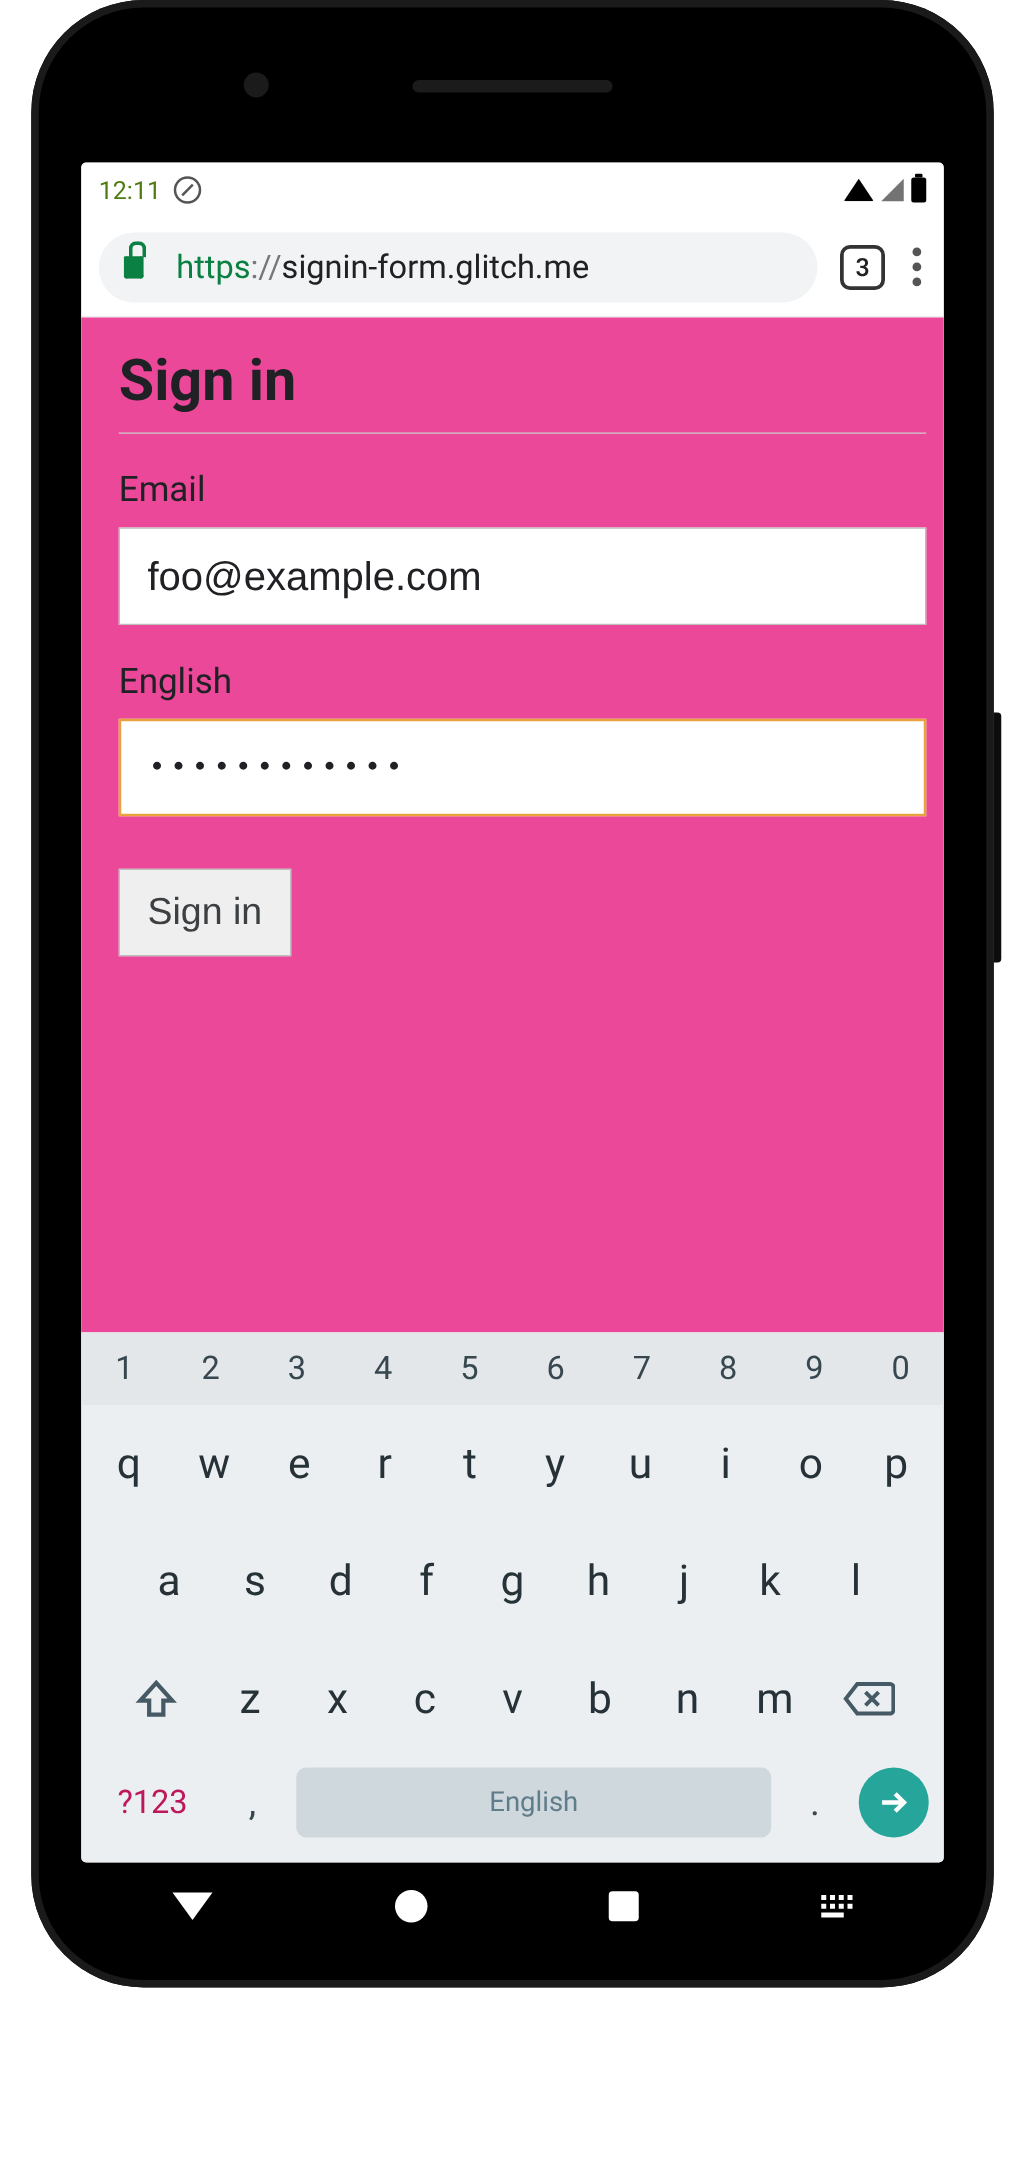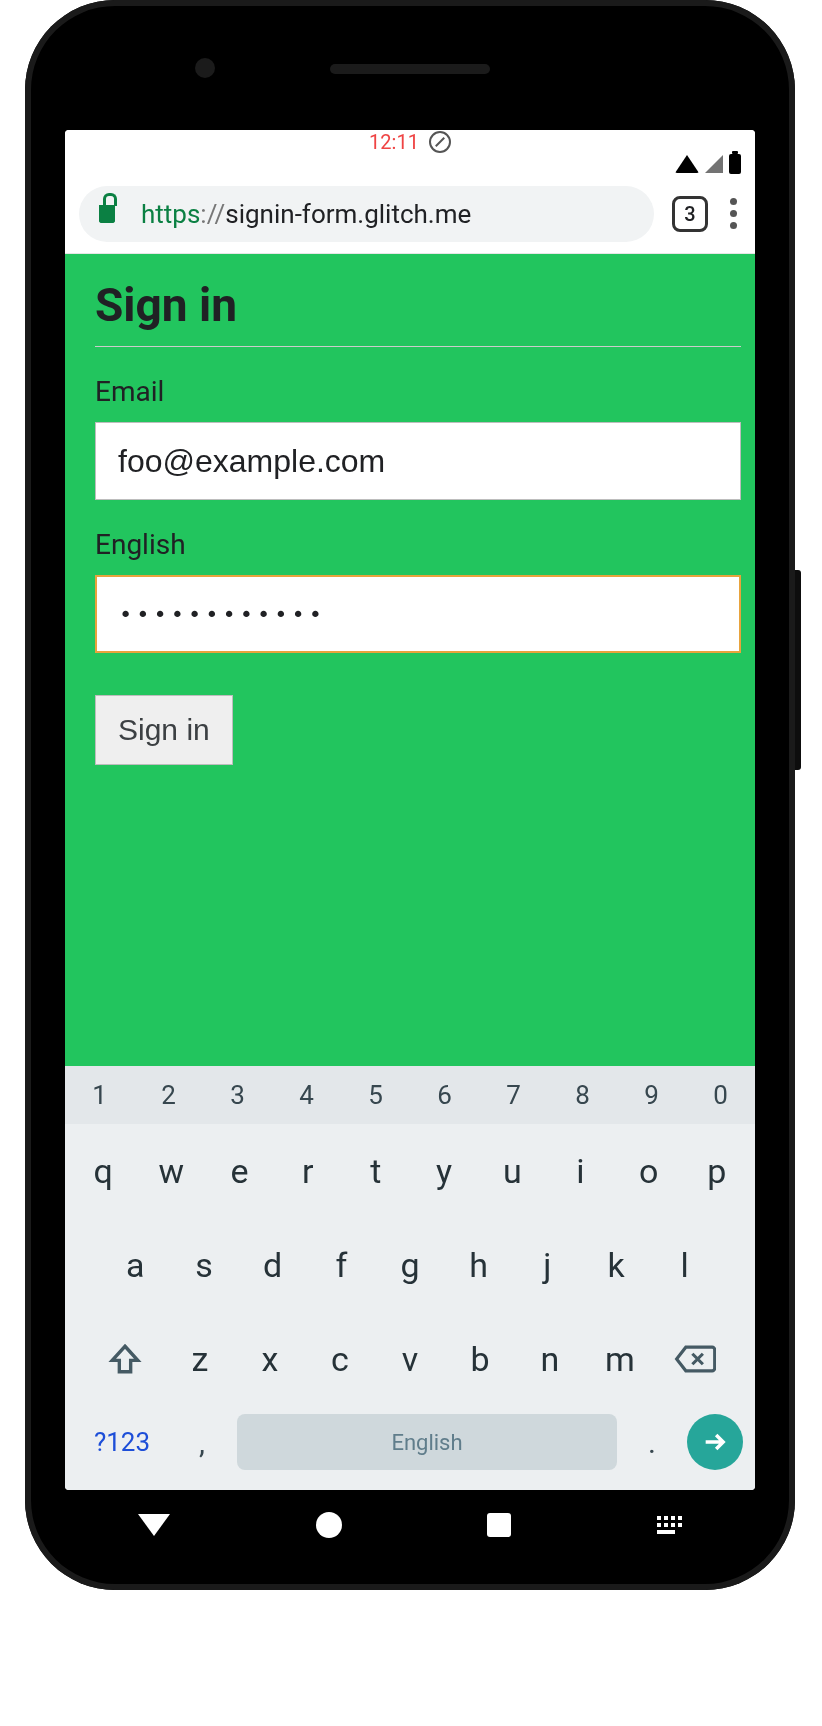--- a/index.html
+++ b/index.html
@@ -57,23 +57,22 @@
     flex-direction: column;
   }
 
   
   .statusbar {
     height: 44px;
     display: flex;
     align-items: center;
     padding: 0 14px;
     font-size: 20px;
-    color: #ef4444;
+    color: #4d7c0f;
     background:#fff;
-    flex-direction:column;
   }
   .statusbar .left { display:flex; align-items:center; gap:10px;}
   .statusbar .right { margin-left:auto; display:flex; align-items:center; gap:6px;}
   .dnd-icon {
     width:22px;height:22px;border:2px solid #555;border-radius:50%;
     position:relative;
   }
   .dnd-icon::after{
     content:"";position:absolute;left:3px;right:3px;top:50%;height:2px;
     background:#555;transform:translateY(-50%) rotate(-45deg);
@@ -101,21 +100,21 @@
   .url-host{color:#202124;}
   .tabs-badge{
     width:36px;height:36px;border:3px solid #333;border-radius:8px;
     display:flex;align-items:center;justify-content:center;font-size:20px;color:#202124;font-weight:500;
   }
   .kebab{display:flex;flex-direction:column;gap:5px;padding:4px;}
   .kebab span{width:7px;height:7px;background:#555;border-radius:50%;}
 
   
   .page {
-    flex:1; background:#22c55e; padding: 18px 14px 0 30px; overflow:hidden;
+    flex:1; background:#ec4899; padding: 18px 14px 0 30px; overflow:hidden;
   }
   .page h1{
     font-size:46px;color:#202124;margin:6px 0 12px 0;font-weight:700;
     border-bottom:1px solid #ccc;padding-bottom:14px;
   }
   .field-label{font-size:28px;color:#202124;margin:28px 0 14px 0;}
   .text-input{
     width:100%;height:78px;border:1px solid #bdbdbd;background:#fff;
     font-size:32px;color:#202124;padding:0 22px;outline:none;
   }
@@ -140,21 +139,21 @@
     width:62px;height:74px;display:flex;align-items:center;justify-content:center;
     font-size:34px;color:#263238;
   }
   .krow.r2{padding-left:40px;padding-right:40px;}
   .shift-key, .bksp-key{
     width:72px;height:74px;display:flex;align-items:center;justify-content:center;
   }
   .shift-svg{width:34px;height:34px;stroke:#455a64;stroke-width:2.4;fill:none;}
   .bksp-svg{width:42px;height:34px;stroke:#455a64;stroke-width:2.4;fill:none;}
   .bottom-row{display:flex;align-items:center;gap:10px;padding:8px 12px 14px 12px;}
-  .sym-key{width:90px;text-align:center;font-size:26px;color:#1d4ed8;}
+  .sym-key{width:90px;text-align:center;font-size:26px;color:#be185d;}
   .punct{width:50px;text-align:center;font-size:30px;color:#37474f;}
   .spacebar{
     flex:1;height:56px;background:#cfd8dc;border-radius:8px;
     display:flex;align-items:center;justify-content:center;color:#607d8b;font-size:22px;
   }
   .enter-key{
     width:56px;height:56px;border-radius:50%;background:#26a69a;
     display:flex;align-items:center;justify-content:center;
   }
   .enter-key svg{width:28px;height:28px;stroke:#fff;stroke-width:3;fill:none;}

